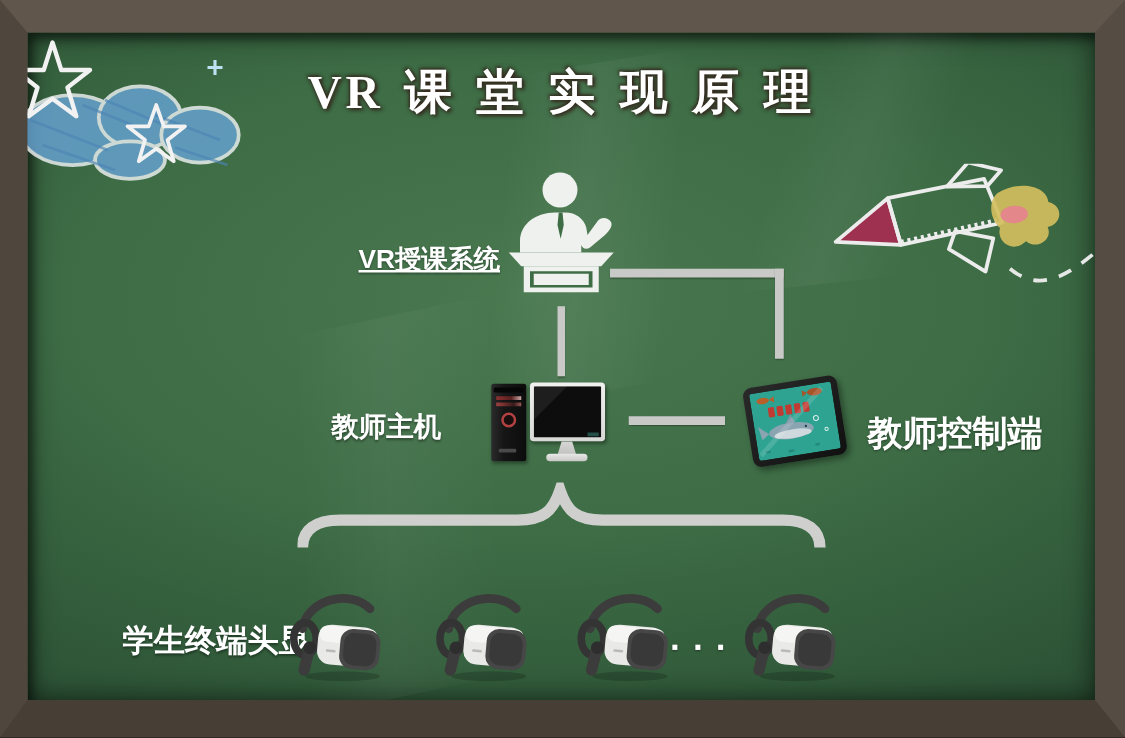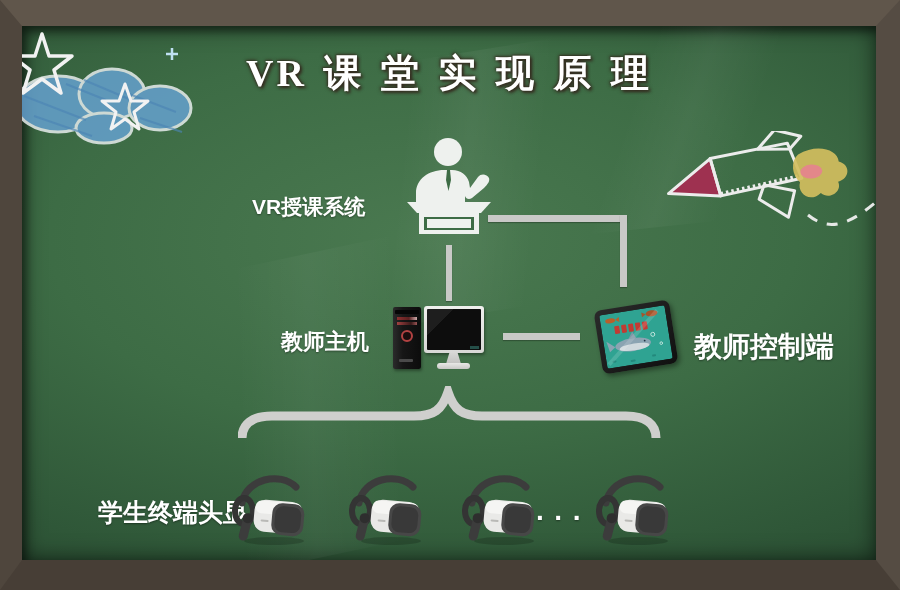--- a/index.html
+++ b/index.html
@@ -38,22 +38,22 @@
     position:absolute;left:0;top:22px;width:100%;text-align:center;
     color:#fff;font-family:"Liberation Serif","DejaVu Serif",serif;
     font-weight:bold;font-size:38px;letter-spacing:3px;word-spacing:4px;
     text-shadow:0 0 4px rgba(52,40,30,.95), 2px 2px 3px rgba(52,40,30,.9), -1px -1px 2px rgba(52,40,30,.6);
   }
 
   .lbl{
     position:absolute;color:#fff;font-weight:bold;
     text-shadow:0 1px 2px rgba(0,0,0,.4);white-space:nowrap;
   }
-  .lbl-system{left:230px;top:167px;width:148px;font-size:21px;}
-  .lbl-host{left:243px;top:301px;width:120px;text-align:center;font-size:22px;}
+  .lbl-system{left:230px;top:167px;width:148px;text-align:right;font-size:21px;text-decoration:underline;}
+  .lbl-host{left:243px;top:301px;width:120px;text-align:left;font-size:22px;}
   .lbl-controller{left:672px;top:302px;font-size:28px;}
   .lbl-students{left:76px;top:470px;font-size:25px;}
 
   .line{position:absolute;background:#c9c9c7;box-shadow:0 1px 1px rgba(0,0,0,.25);}
   .l1{left:466px;top:189px;width:139px;height:7px;}
   .l2{left:598px;top:189px;width:7px;height:72px;}
   .l3{left:424px;top:219px;width:6px;height:56px;}
   .l4{left:481px;top:307px;width:77px;height:7px;}
 
   .abs{position:absolute;}

